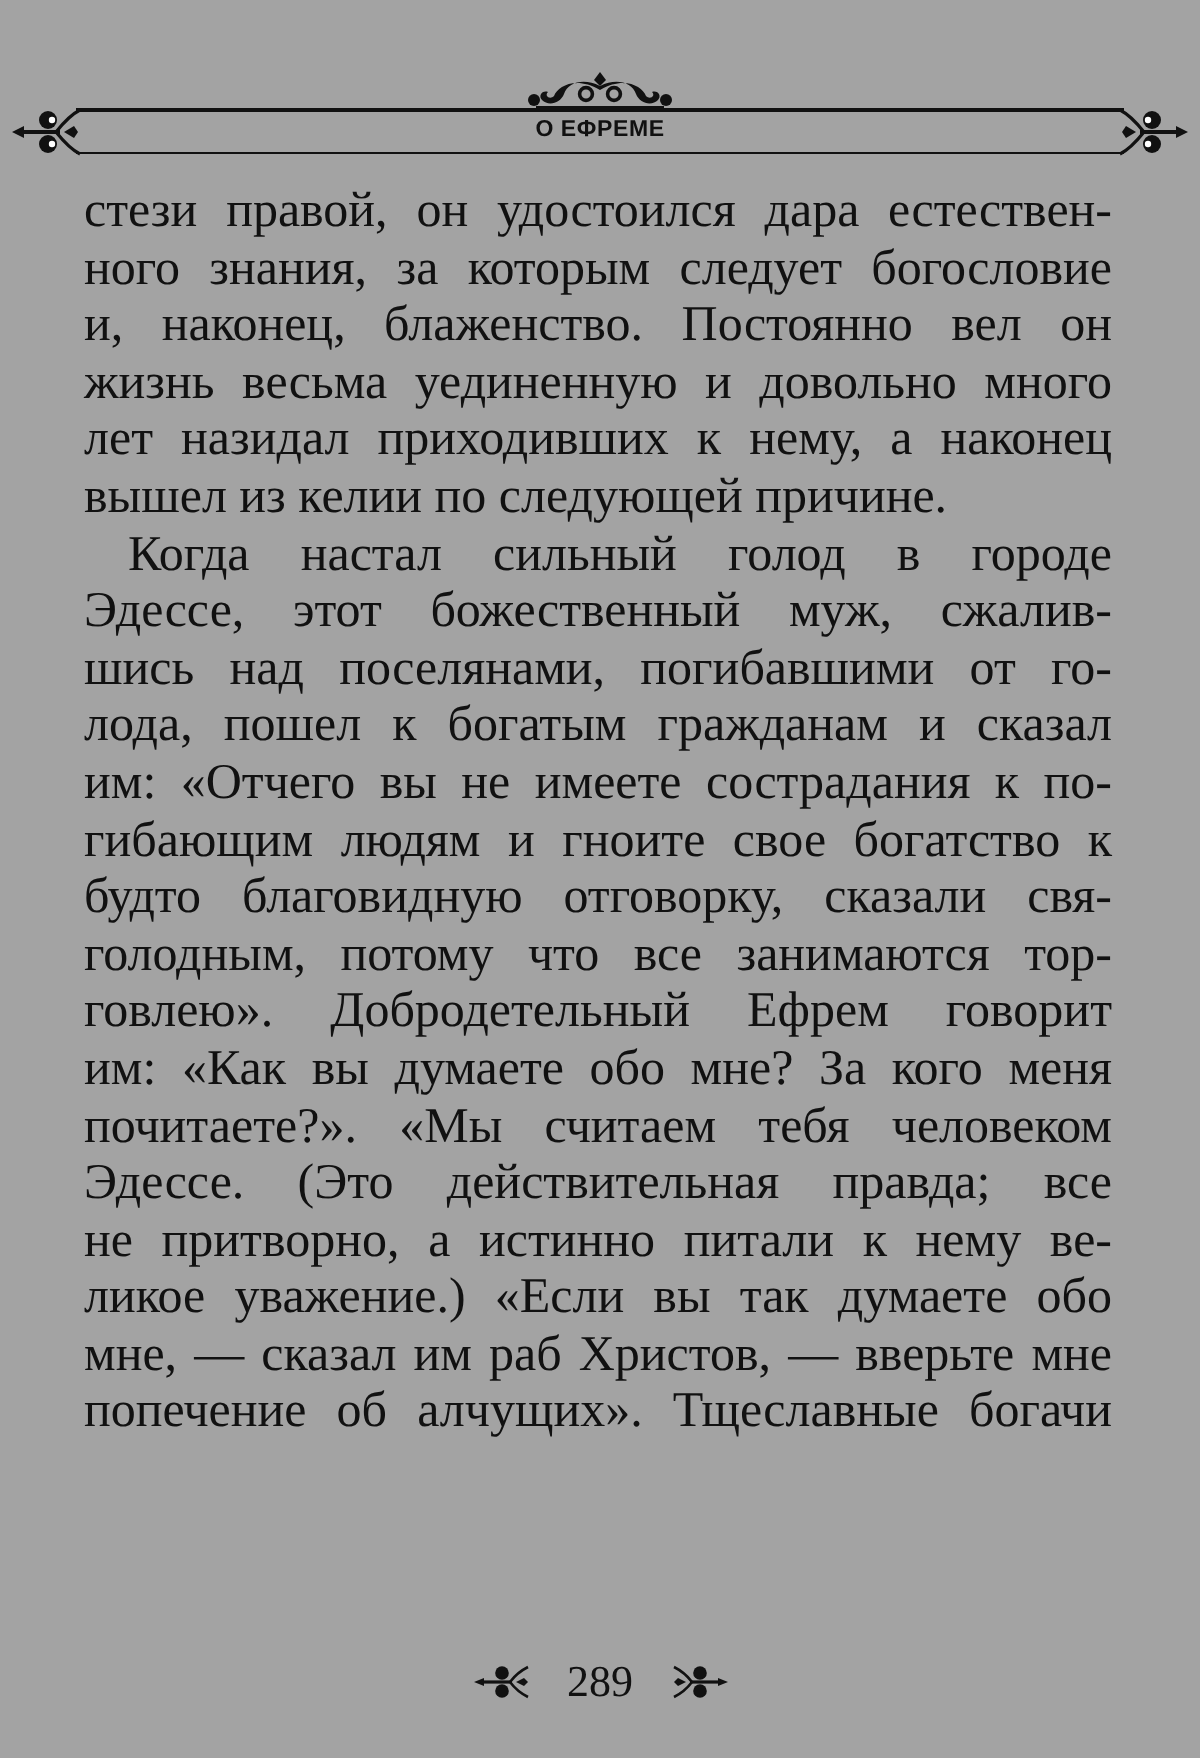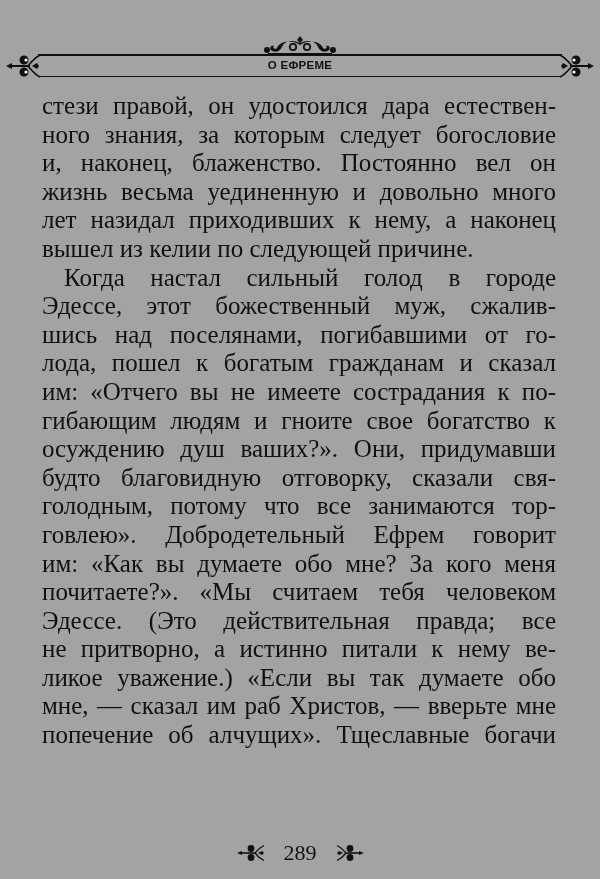--- a/index.html
+++ b/index.html
@@ -98,21 +98,21 @@
       top: 826px;
       height: 30px;
       text-align: center;
     }
     .folio {
       display: inline-block;
       vertical-align: middle;
       font-family: "Liberation Serif", serif;
       font-size: 22px;
       line-height: 30px;
-      margin: 12px 14px;
+      margin: 0 14px;
       color: #111;
     }
     .folio-orn {
       display: inline-block;
       vertical-align: middle;
       width: 30px;
       height: 18px;
     }
   </style>
 </head>
@@ -167,21 +167,20 @@
     <span class="line"><span class="inner">и, наконец, блаженство. Постоянно вел он</span></span>
     <span class="line"><span class="inner">жизнь весьма уединенную и довольно много</span></span>
     <span class="line"><span class="inner">лет назидал приходивших к нему, а наконец</span></span>
     <span class="line" style="text-align-last:left;"><span class="inner" style="text-align-last: left; width: auto;">вышел из келии по следующей причине.</span></span>
     <span class="line indent"><span class="inner">Когда настал сильный голод в городе</span></span>
     <span class="line"><span class="inner">Эдессе, этот божественный муж, сжалив-</span></span>
     <span class="line"><span class="inner">шись над поселянами, погибавшими от го-</span></span>
     <span class="line"><span class="inner">лода, пошел к богатым гражданам и сказал</span></span>
     <span class="line"><span class="inner">им: «Отчего вы не имеете сострадания к по-</span></span>
     <span class="line"><span class="inner">гибающим людям и гноите свое богатство к</span></span>
-    <span class="line"><span class="inner">осуждению душ ваших?». Они, придумавши</span></span>
     <span class="line"><span class="inner">будто благовидную отговорку, сказали свя-</span></span>
     <span class="line"><span class="inner">голодным, потому что все занимаются тор-</span></span>
     <span class="line"><span class="inner">говлею». Добродетельный Ефрем говорит</span></span>
     <span class="line"><span class="inner">им: «Как вы думаете обо мне? За кого меня</span></span>
     <span class="line"><span class="inner">почитаете?». «Мы считаем тебя человеком</span></span>
     <span class="line"><span class="inner">Эдессе. (Это действительная правда; все</span></span>
     <span class="line"><span class="inner">не притворно, а истинно питали к нему ве-</span></span>
     <span class="line"><span class="inner">ликое уважение.) «Если вы так думаете обо</span></span>
     <span class="line"><span class="inner">мне, — сказал им раб Христов, — вверьте мне</span></span>
     <span class="line"><span class="inner">попечение об алчущих». Тщеславные богачи</span></span>

